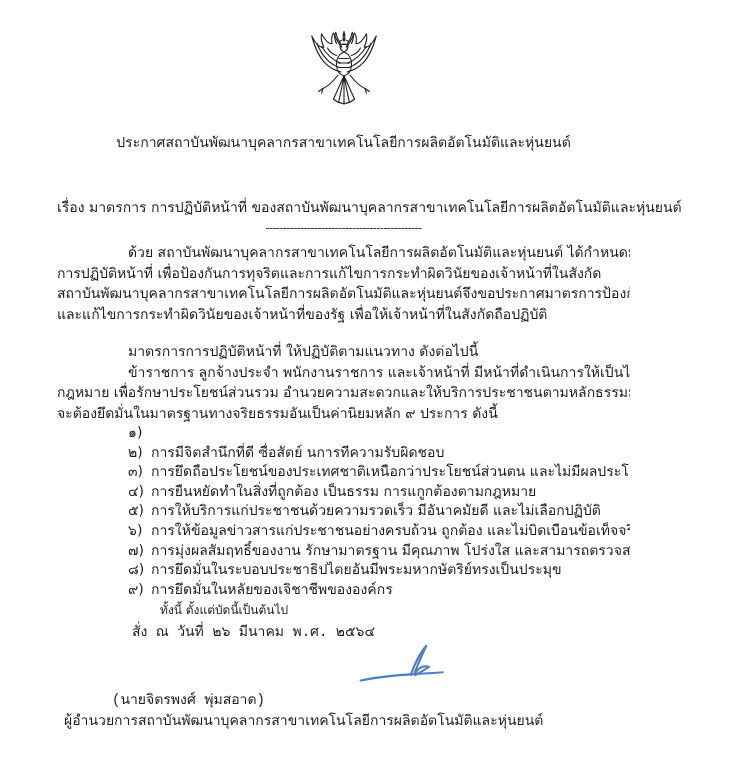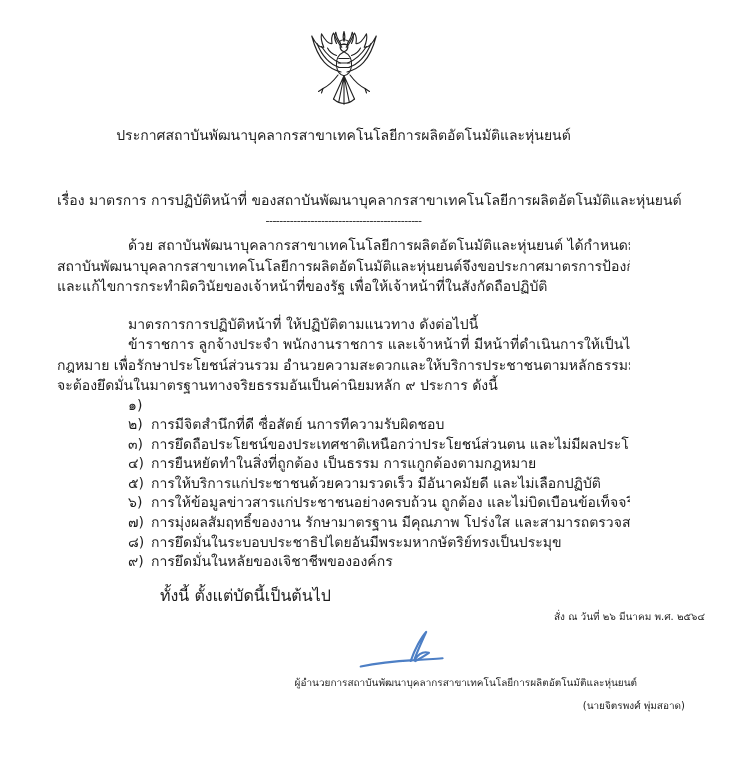--- a/index.html
+++ b/index.html
@@ -10,30 +10,30 @@
     height: 768px;
     background: #ffffff;
     color: #1c1c1c;
     font-family: "DejaVu Sans", "Liberation Sans", sans-serif;
     overflow: hidden;
   }
   .content { position: absolute; left: 57px; top: 0; width: 573px; }
   .emblem-wrap { display: flex; justify-content: center; padding-top: 30px; height: 114px; }
   .garuda { width: 90px; height: 84px; }
   .title { text-align: center; font-size: 14px; line-height: 22px; white-space: nowrap; margin-top: 43px; }
-  .title1 { margin-top: 10px; }
+  .title1 { margin-top: 17px; }
   .divider { text-align: center; font-size: 11px; line-height: 11px; letter-spacing: -0.5px; margin-top: 4px; color: #141414; }
   .p1 { margin-top: 9px; }
   .p2 { margin-top: 17px; }
   .line { font-size: 14px; line-height: 20.5px; white-space: nowrap; overflow: hidden; }
   .p1 .line:first-child, .p2 .line:first-child, .p3 .line:first-child { text-indent: 71px; }
   .list-item { display: flex; padding-left: 71px; font-size: 14px; line-height: 19.6px; white-space: nowrap; overflow: hidden; }
   .num { flex: none; width: 23px; }
-  .closing { margin-top: 14px; padding-left: 103px; font-size: 16px; line-height: 20.5px; white-space: nowrap; }
-  .so-line { text-align: right; font-size: 10px; line-height: 20.5px; white-space: nowrap; }
+  .closing { margin-top: 1px; padding-left: 103px; font-size: 12px; line-height: 20.5px; white-space: nowrap; }
+  .so-line { text-align: left; font-size: 14px; line-height: 20.5px; white-space: nowrap; font-family: Liberation Mono, monospace; }
   .date-line { margin-top: 1px; transform: translateX(75px); }
   .sig-wrap { display: flex; justify-content: center; transform: translateX(64px); height: 44px; margin-top: 1px; }
   .sig-svg { width: 100px; height: 44px; }
   .name-line { transform: translateX(55px); margin-top: 3px; }
   .pos-line { transform: translateX(7px); }
 </style>
 </head>
 <body>
 
 <div class="page">
@@ -62,20 +62,21 @@
       </svg>
     </div>
 
     <div class="title title1">ประกาศสถาบันพัฒนาบุคลากรสาขาเทคโนโลยีการผลิตอัตโนมัติและหุ่นยนต์</div>
     <div class="title title2">เรื่อง มาตรการ การปฏิบัติหน้าที่ ของสถาบันพัฒนาบุคลากรสาขาเทคโนโลยีการผลิตอัตโนมัติและหุ่นยนต์</div>
     <div class="divider">---------------------------------------------</div>
 
     <div class="para p1">
 
     <div class="line">ด้วย สถาบันพัฒนาบุคลากรสาขาเทคโนโลยีการผลิตอัตโนมัติและหุ่นยนต์ ได้กำหนดมาตรการ</div>
+        <div class="line">การปฏิบัติหน้าที่ เพื่อป้องกันการทุจริตและการแก้ไขการกระทำผิดวินัยของเจ้าหน้าที่ในสังกัด</div>
         <div class="line">สถาบันพัฒนาบุคลากรสาขาเทคโนโลยีการผลิตอัตโนมัติและหุ่นยนต์จึงขอประกาศมาตรการป้องกันการทุจริต</div>
         <div class="line">และแก้ไขการกระทำผิดวินัยของเจ้าหน้าที่ของรัฐ เพื่อให้เจ้าหน้าที่ในสังกัดถือปฏิบัติ</div>
       </div>
 
     <div class="para p2">
 
     <div class="line">มาตรการการปฏิบัติหน้าที่ ให้ปฏิบัติตามแนวทาง ดังต่อไปนี้</div>
       </div>
 
     <div class="para p3">
@@ -129,18 +130,18 @@
     <div class="signoff">
       <div class="so-line date-line">สั่ง ณ วันที่ ๒๖ มีนาคม พ.ศ. ๒๕๖๔</div>
       <div class="sig-wrap">
         <svg class="sig-svg" viewBox="0 0 110 48" xmlns="http://www.w3.org/2000/svg">
           <g stroke="#4d7fc5" fill="none" stroke-width="2.4" stroke-linecap="round" stroke-linejoin="round">
             <path d="M3 41 C22 37 44 35 62 34 C74 33 84 33 93 32"></path>
             <path d="M58 35 C62 23 70 8 75 3 C71 12 64 27 62 34 C66 28 72 24 78 26 C72 30 65 34 63 35"></path>
           </g>
         </svg>
       </div>
+      <div class="so-line name-line">(นายจิตรพงศ์ พุ่มสอาด)</div>
       <div class="so-line pos-line">ผู้อำนวยการสถาบันพัฒนาบุคลากรสาขาเทคโนโลยีการผลิตอัตโนมัติและหุ่นยนต์</div>
-      <div class="so-line name-line">(นายจิตรพงศ์ พุ่มสอาด)</div>
     </div>
 
   </div>
 </div>
 
 </body></html>

